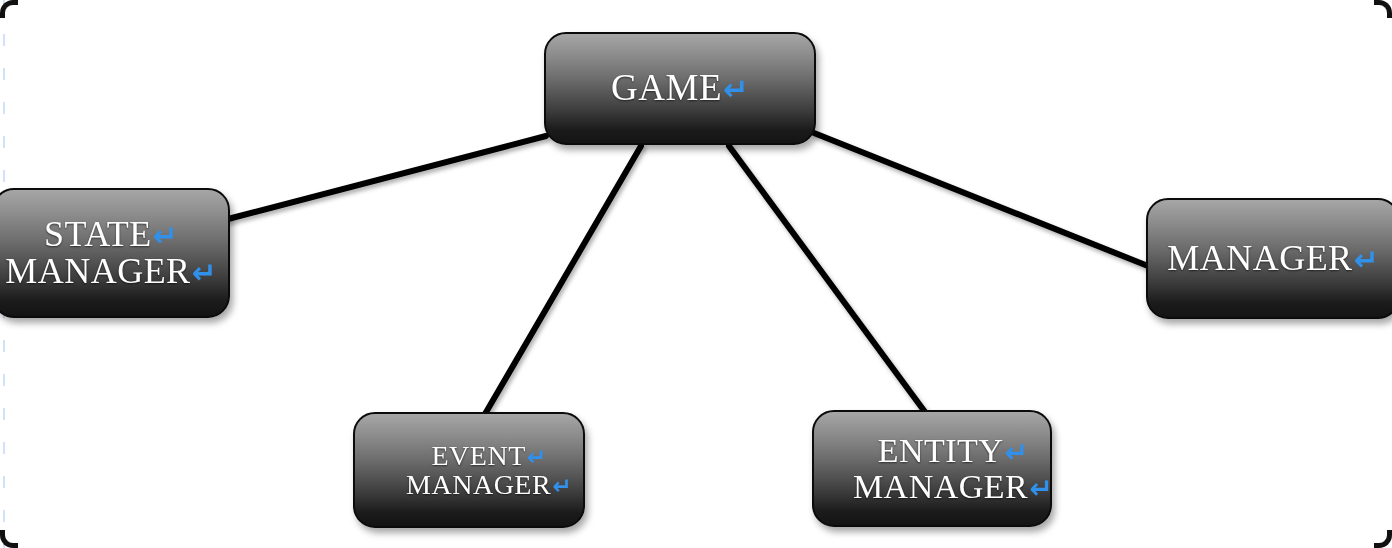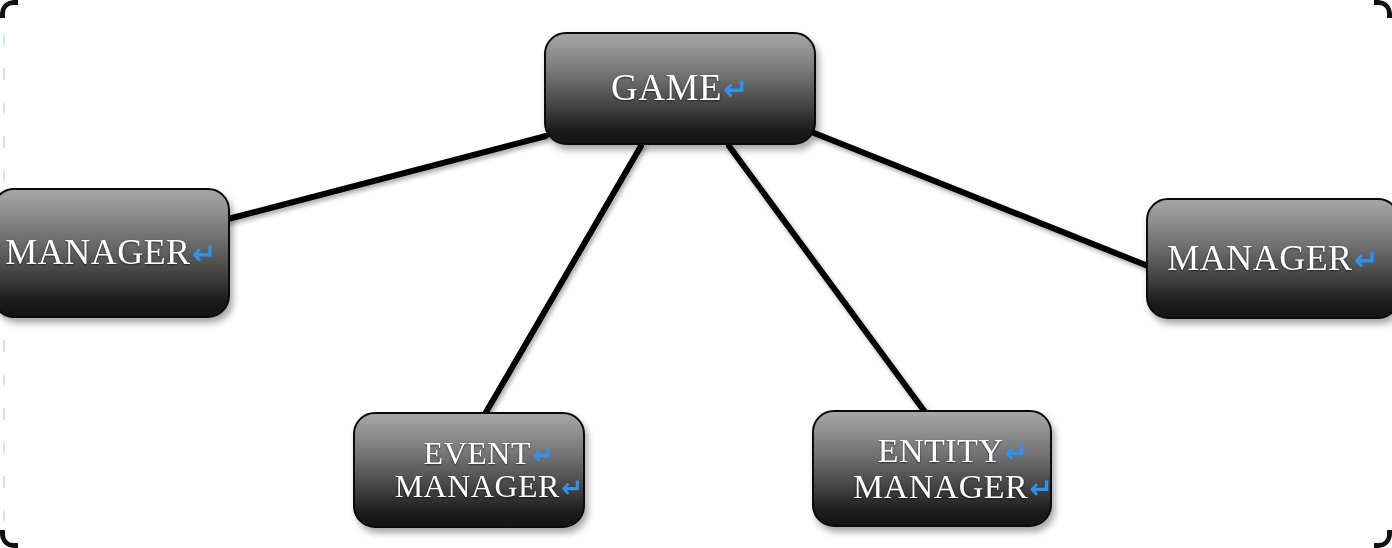--- a/index.html
+++ b/index.html
@@ -5,21 +5,21 @@
   html, body {
     margin: 0;
     padding: 0;
     background: #ffffff;
   }
   #canvas {
     position: relative;
     width: 1392px;
     height: 548px;
     background: #ffffff;
-    border-radius: 14px;
+    border-radius: 1px;
     overflow: hidden;
     font-family: "Liberation Serif", "DejaVu Serif", serif;
   }
 
   
   .margin-guide {
     position: absolute;
     left: 3px;
     top: 0;
     width: 2px;
@@ -89,21 +89,21 @@
     font-size: 0.82em;
     text-shadow: none;
     margin-left: 1px;
     vertical-align: baseline;
   }
 
   
   #node-game        { left: 544px;  top: 32px;  width: 272px; height: 113px; font-size: 37px; }
   #node-state       { left: -8px;   top: 188px; width: 238px; height: 130px; font-size: 36px; }
   #node-resource    { left: 1146px; top: 198px; width: 254px; height: 121px; font-size: 36px; }
-  #node-event       { left: 353px;  top: 412px; width: 232px; height: 116px; font-size: 32px; padding-left: 40px; }
+  #node-event       { left: 353px;  top: 412px; width: 232px; height: 116px; font-size: 28px; padding-left: 40px; }
   #node-entity      { left: 812px;  top: 410px; width: 240px; height: 117px; font-size: 34px; }
 </style>
 </head>
 <body>
 
 <div id="canvas">
 
   <div class="margin-guide"></div>
 
   <div class="corner tl"></div>
@@ -126,20 +126,21 @@
   </svg>
 
   <div class="node" id="node-game" style="left: 544px; top: 32px; width: 272px; height: 113px;">
     <span class="node-label">
         <span class="node-line">GAME<span class="ret">↵</span></span>
       </span>
   </div>
 
   <div class="node" id="node-state" style="left: -8px; top: 188px; width: 238px; height: 130px;">
     <span class="node-label">
+        <span class="node-line">STATE<span class="ret">↵</span></span>
         <span class="node-line">MANAGER<span class="ret">↵</span></span>
       </span>
   </div>
 
   <div class="node" id="node-resource" style="left: 1146px; top: 198px; width: 254px; height: 121px;">
     <span class="node-label">
         <span class="node-line">MANAGER<span class="ret">↵</span></span>
       </span>
   </div>
 

